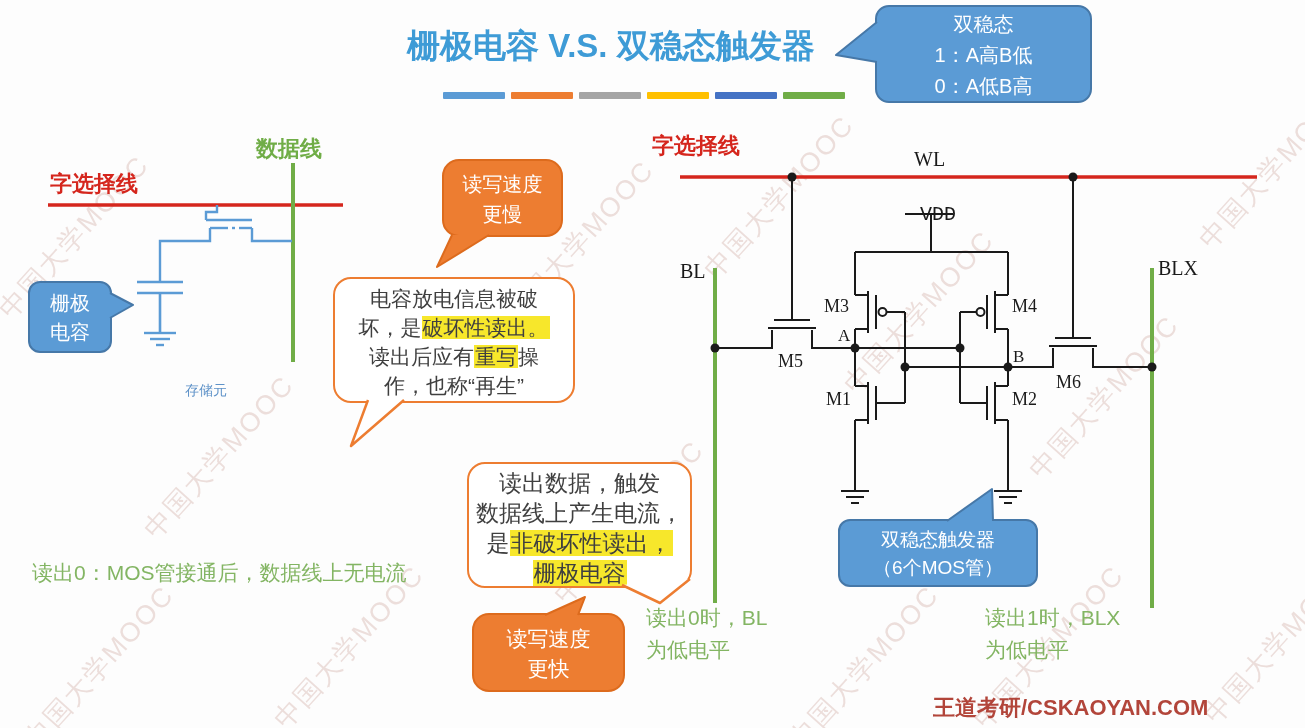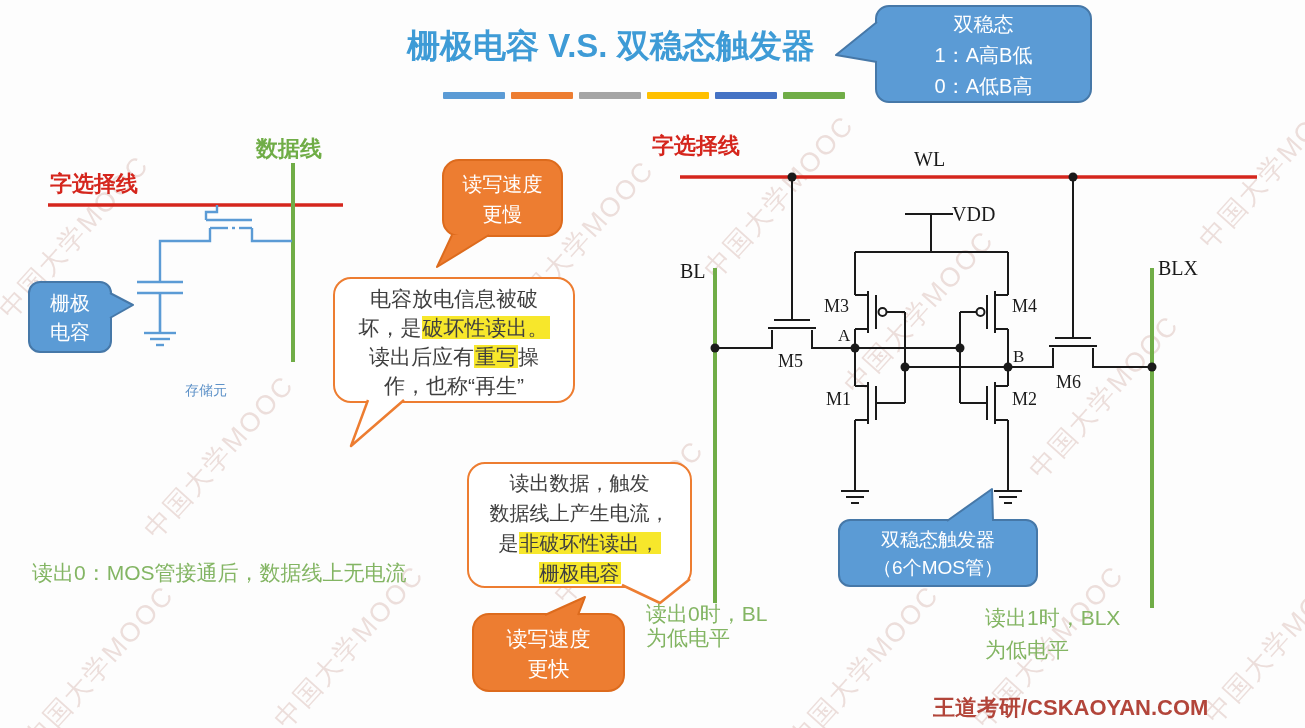--- a/index.html
+++ b/index.html
@@ -36,21 +36,21 @@
   }
   .white-box{
     background:#ffffff; border:2.5px solid #ED7D31; border-radius:18px; color:#3F3F3F;
   }
   #bubble-bistable{left:875px; top:5px; width:217px; height:98px; font-size:20px; line-height:31px; padding-top:2px;}
   #bubble-cap{left:28px; top:281px; width:84px; height:72px; border-radius:12px; font-size:20px; line-height:29px; padding-top:6px;}
   #bubble-slow{left:442px; top:159px; width:121px; height:78px; font-size:20px; line-height:30px; padding-top:8px;}
   #bubble-fast{left:472px; top:613px; width:153px; height:79px; font-size:21px; line-height:30px; padding-top:9px;}
   #bubble-flipflop{left:838px; top:519px; width:200px; height:68px; border-radius:12px; font-size:19px; line-height:28px; padding-top:5px;}
   #box-destructive{left:333px; top:277px; width:242px; height:126px; font-size:21px; line-height:29px; padding-top:5px;}
-  #box-nondestructive{left:467px; top:462px; width:225px; height:126px; font-size:20px; line-height:30px; padding-top:4px;}
+  #box-nondestructive{left:467px; top:462px; width:225px; height:126px; font-size:23px; line-height:30px; padding-top:4px;}
   .hl{background:#F7E72B; padding:0 1px;}
   .ul{text-decoration:underline; text-decoration-thickness:2px; text-underline-offset:4px;}
   
   .red-lab{color:#D5261D; font-size:22px; font-weight:600; white-space:nowrap;}
   .green-lab{color:#70AD47; font-size:22px; font-weight:600; white-space:nowrap;}
   .green-note{color:#83B563; font-size:21px; line-height:30px; font-weight:500;}
   .serif-lab{font-family:"Liberation Serif", serif; color:#1a1a1a; white-space:nowrap;}
   #cell-label{left:185px; top:382px; color:#5E92C8; font-size:14px; font-weight:500;}
   #credit{left:933px; top:693px; font-size:22px; font-weight:bold; color:#B2453A; white-space:nowrap;}
 </style>
@@ -237,31 +237,31 @@
   <div class="txt" id="dash-row"><span style="background: rgb(91, 155, 213);"></span><span style="background: rgb(237, 125, 49);"></span><span style="background: rgb(165, 165, 165);"></span><span style="background: rgb(255, 192, 0);"></span><span style="background: rgb(68, 114, 196);"></span><span style="background: rgb(112, 173, 71);"></span></div>
 
   <div class="txt red-lab" style="left:50px; top:169px;">字选择线</div>
   <div class="txt green-lab" style="left:256px; top:134px;">数据线</div>
   <div class="txt" id="cell-label">存储元</div>
 
   <div class="txt green-note" style="left:32px; top:558px; width:460px;"><span>读出0：MOS管接通后，数据线上无电流</span></div>
 
   <div class="txt red-lab" style="left:652px; top:131px;">字选择线</div>
   <div class="txt serif-lab" style="left:914px; top:148px; font-size:20px;">WL</div>
-  <div class="txt serif-lab" style="left:952px; top:203px; font-size:20px;">VDD</div>
+  <div class="txt serif-lab" style="left:920px; top:203px; font-size:20px;font-family:Liberation Mono, monospace;">VDD</div>
   <div class="txt serif-lab" style="left:680px; top:260px; font-size:20px;">BL</div>
   <div class="txt serif-lab" style="left:1158px; top:257px; font-size:20px;">BLX</div>
   <div class="txt serif-lab" style="left:824px; top:296px; font-size:18px;">M3</div>
   <div class="txt serif-lab" style="left:1012px; top:296px; font-size:18px;">M4</div>
   <div class="txt serif-lab" style="left:838px; top:326px; font-size:17px;">A</div>
   <div class="txt serif-lab" style="left:1013px; top:347px; font-size:17px;">B</div>
   <div class="txt serif-lab" style="left:778px; top:351px; font-size:18px;">M5</div>
   <div class="txt serif-lab" style="left:1056px; top:372px; font-size:18px;">M6</div>
   <div class="txt serif-lab" style="left:826px; top:389px; font-size:18px;">M1</div>
   <div class="txt serif-lab" style="left:1012px; top:389px; font-size:18px;">M2</div>
 
-  <div class="txt green-note" style="left:646px; top:602px; white-space:pre-line; line-height:24px;">读出0时，BL
+  <div class="txt green-note" style="left:646px; top:602px; white-space:pre-line; line-height:32px;">读出0时，BL
 为低电平</div>
   <div class="txt green-note" style="left:985px; top:602px; white-space:pre-line; line-height:32px;">读出1时，BLX
 为低电平</div>
 
   <div class="txt" id="credit">王道考研/CSKAOYAN.COM</div>
 </div>
 
 </body></html>

